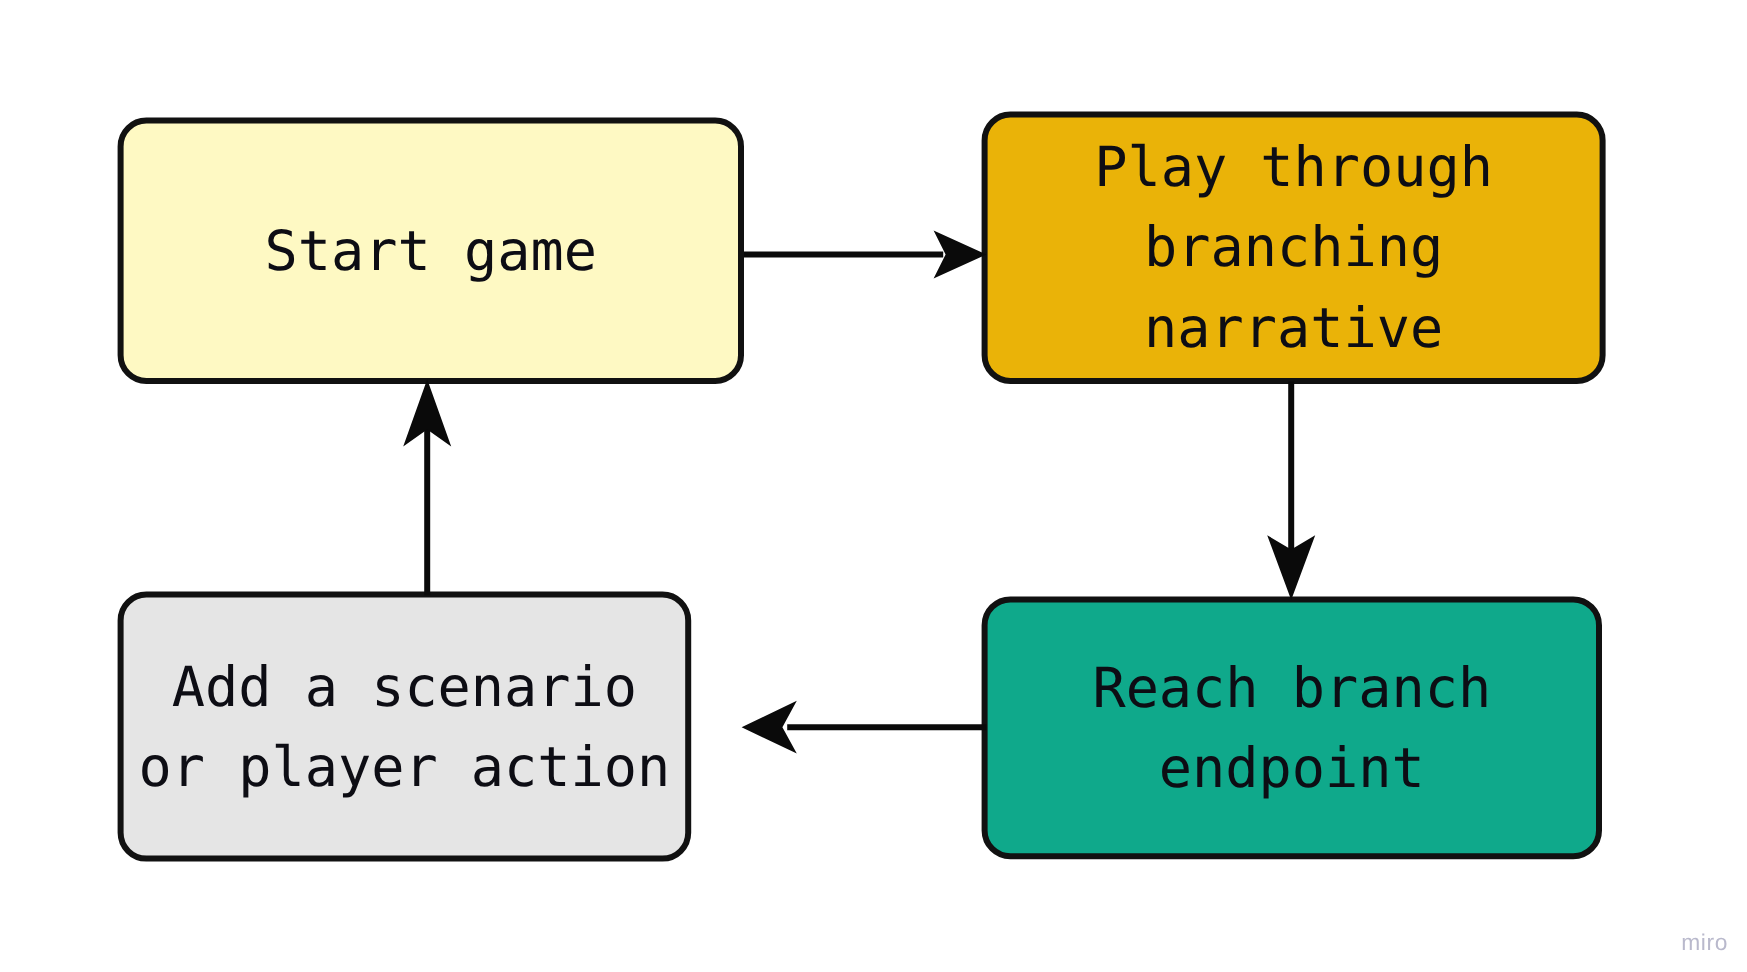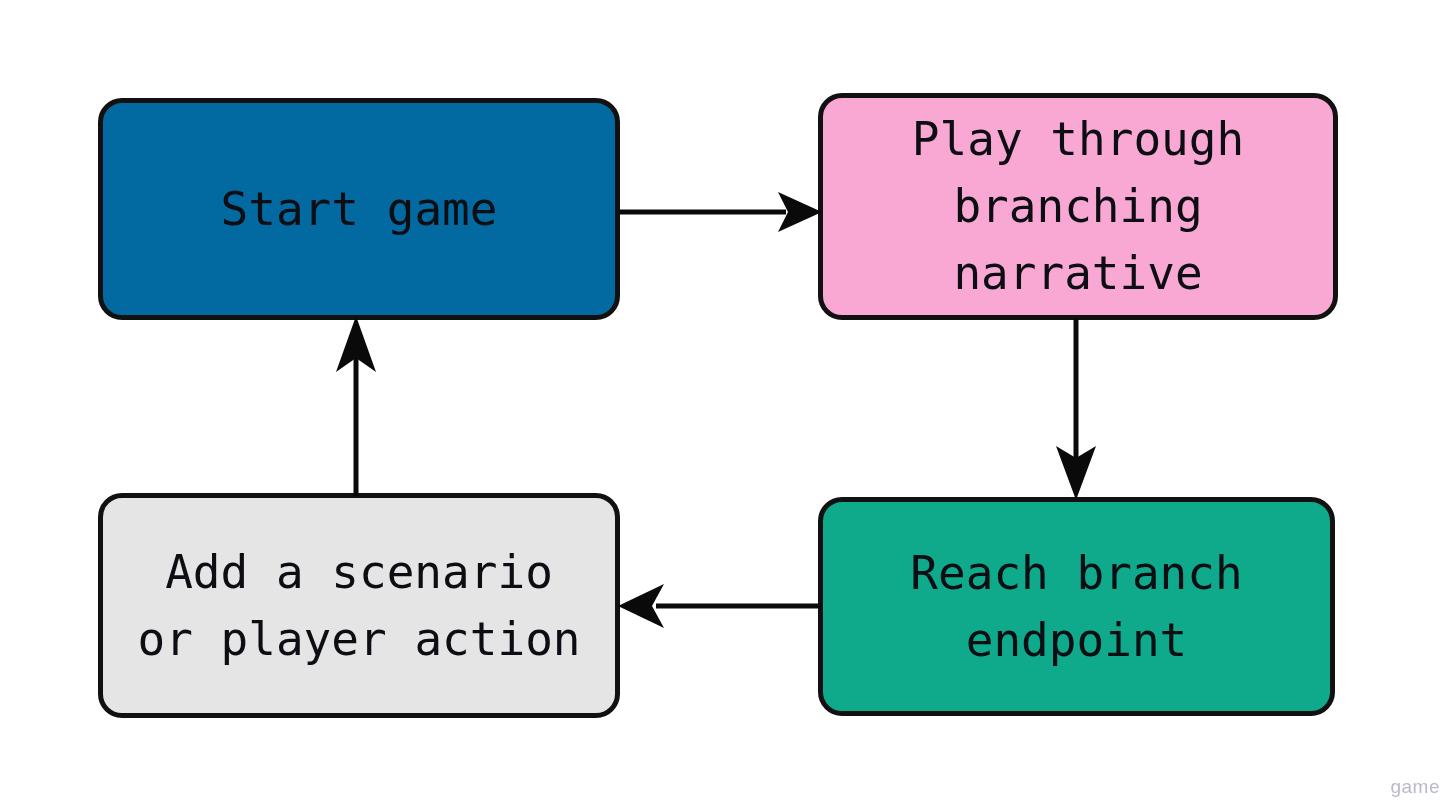--- a/index.html
+++ b/index.html
@@ -46,21 +46,21 @@
   }
   #node-reach {
     left: 818px;
     top: 497px;
     width: 517px;
     height: 219px;
   }
   #node-add {
     left: 98px;
     top: 493px;
-    width: 522px;
+    width: 478px;
     height: 225px;
   }
   .edge {
     position: absolute;
     overflow: visible;
     pointer-events: none;
   }
   #edge-start-to-play { left: 618px; top: 180px; width: 206px; height: 64px; }
   #edge-play-to-reach { left: 1044px; top: 316px; width: 64px; height: 186px; }
   #edge-reach-to-add  { left: 616px; top: 574px; width: 208px; height: 64px; }
@@ -84,25 +84,25 @@
     letter-spacing: 0.5px;
     color: #b9b9cc;
     user-select: none;
   }
 </style>
 </head>
 <body>
 
 <div id="canvas">
 
-  <div class="node" id="node-start" style="background:#0369a1">
+  <div class="node" id="node-start" style="background:#fef9c3">
     <span>Start game</span>
   </div>
 
-  <div class="node" id="node-play" style="background:#f9a8d4">
+  <div class="node" id="node-play" style="background:#eab308">
     <span>Play through
 branching
 narrative</span>
   </div>
 
   <div class="node" id="node-reach" style="background:#0FA98B">
     <span>Reach branch
 endpoint</span>
   </div>
 
@@ -124,15 +124,15 @@
   <svg class="edge" id="edge-reach-to-add" viewBox="0 0 208 64" width="208" height="64">
     <path class="line" d="M 206 32 L 40 32"></path>
     <path class="head" d="M 2 32 L 48 10 L 36 32 L 48 54 Z"></path>
   </svg>
 
   <svg class="edge" id="edge-add-to-start" viewBox="0 0 64 184" width="64" height="184">
     <path class="line" d="M 32 182 L 32 38"></path>
     <path class="head" d="M 32 2 L 12 58 L 32 44 L 52 58 Z"></path>
   </svg>
 
-  <div id="watermark">game</div>
+  <div id="watermark">miro</div>
 
 </div>
 
 </body></html>

